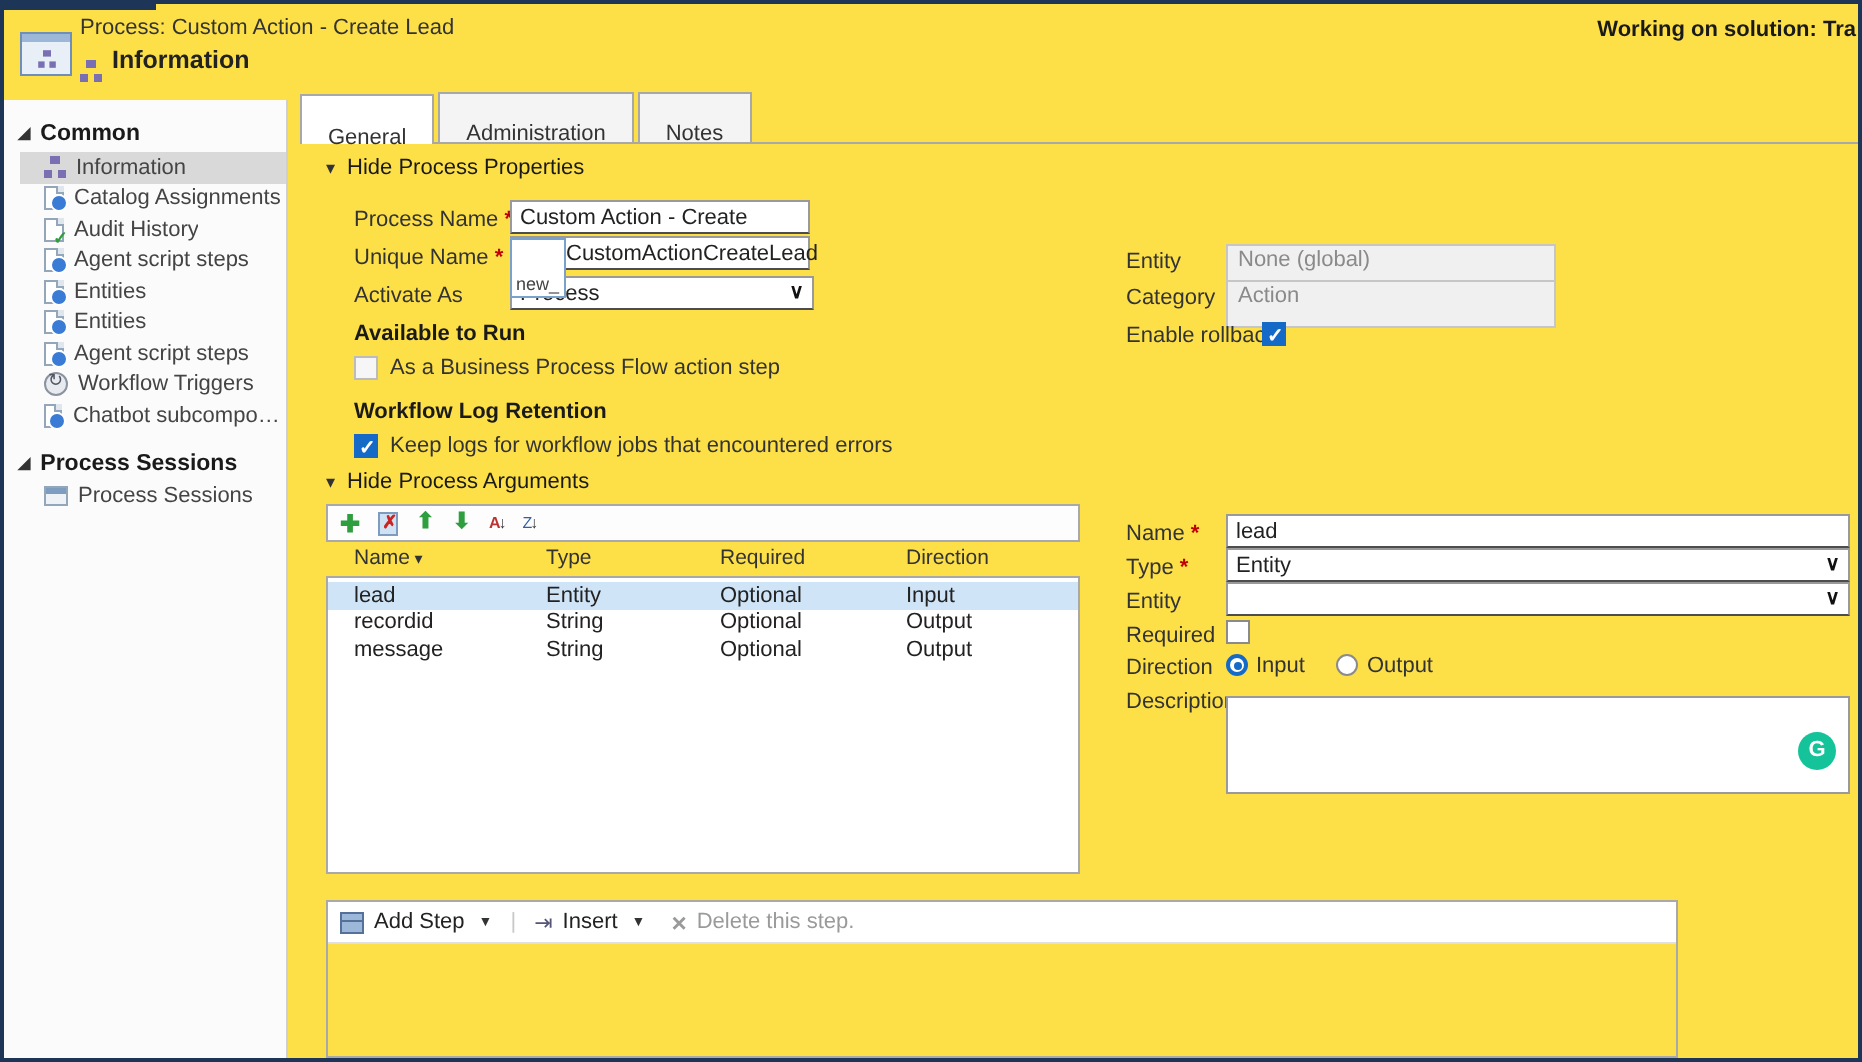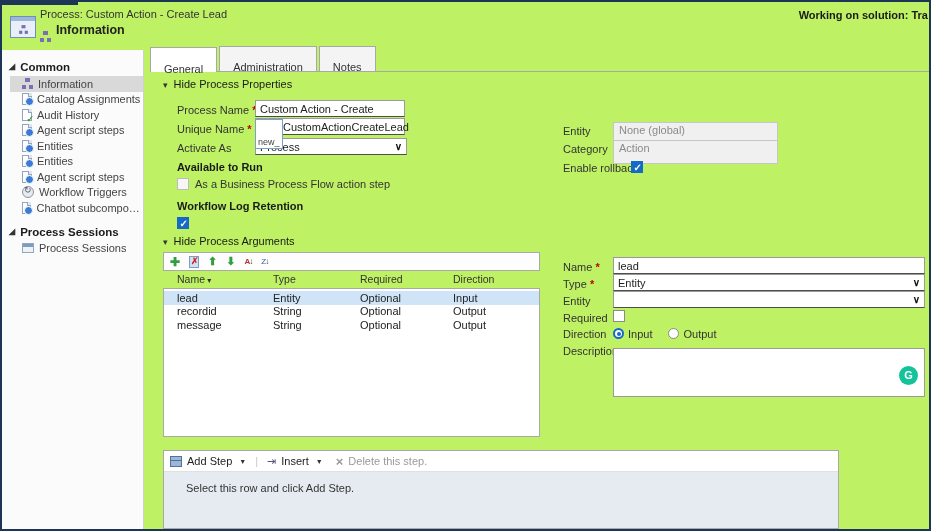--- a/index.html
+++ b/index.html
@@ -1,18 +1,18 @@
 <!DOCTYPE html>
 <html><head>
 <meta charset="utf-8">
 <style>
   * { box-sizing: border-box; margin: 0; padding: 0; }
   html,body { background:#fff; }
   body { font-family: "Liberation Sans", sans-serif; }
-  .page { position:relative; width:931px; height:531px; background:#bef264; overflow:hidden;
+  .page { position:relative; width:931px; height:531px; background:#fde047; overflow:hidden;
           box-shadow: inset 0 0 0 2px #1d3657; }
   .chip { position:absolute; left:0; top:0; width:78px; height:5px; background:#1d3657; }
 
   
   .win-icon { position:absolute; left:10px; top:16px; width:26px; height:22px;
               border:1px solid #6f8fb8; background:#e8eff7; }
   .win-icon::before { content:""; position:absolute; left:0; top:0; right:0; height:4px; background:#9db7d8; }
   .win-icon .mini-flow { position:absolute; left:7px; top:7px; }
   .breadcrumb { position:absolute; left:40px; top:8px; font-size:11px; color:#333; }
   .pagetitle { position:absolute; left:56px; top:23px; font-size:12.5px; font-weight:bold; color:#222; }
@@ -221,20 +221,21 @@
 
   <div class="flabel" style="left:563px; top:162px;">Enable rollback</div>
   <div class="cb checked" style="left:631px; top:161px;"></div>
 
   <div class="flabel bold-lab" style="left:177px; top:161px;">Available to Run</div>
   <div class="cb disabled" style="left:177px; top:178px;"></div>
   <div class="flabel" style="left:195px; top:178px;">As a Business Process Flow action step</div>
 
   <div class="flabel bold-lab" style="left:177px; top:200px;">Workflow Log Retention</div>
   <div class="cb checked" style="left:177px; top:217px;"></div>
+  <div class="flabel" style="left:195px; top:217px;">Keep logs for workflow jobs that encountered errors</div>
 
   
   <div class="section-hdr" style="left:163px; top:235px;">
     <span class="tri">▾</span><span>Hide Process Arguments</span>
   </div>
 
   <div class="arg-toolbar">
     <span class="tb-ic ic-add">✚</span>
     <span class="ic ic-edit"></span>
     <span class="tb-ic ic-up">⬆</span>
@@ -305,17 +306,14 @@
       <span class="ic-addstep"></span>
       <span>Add Step</span>
       <span class="mini-chev">▼</span>
       <span class="tb-sep">|</span>
       <span class="ic-insert">⇥</span>
       <span>Insert</span>
       <span class="mini-chev">▼</span>
       <span class="ic-x" style="margin-left:8px;">×</span>
       <span class="muted">Delete this step.</span>
     </div>
-    <div class="step-content">
-      <div class="step-hint">Select this row and click Add Step.</div>
-    </div>
   </div>
 </div>
 
 </body></html>

